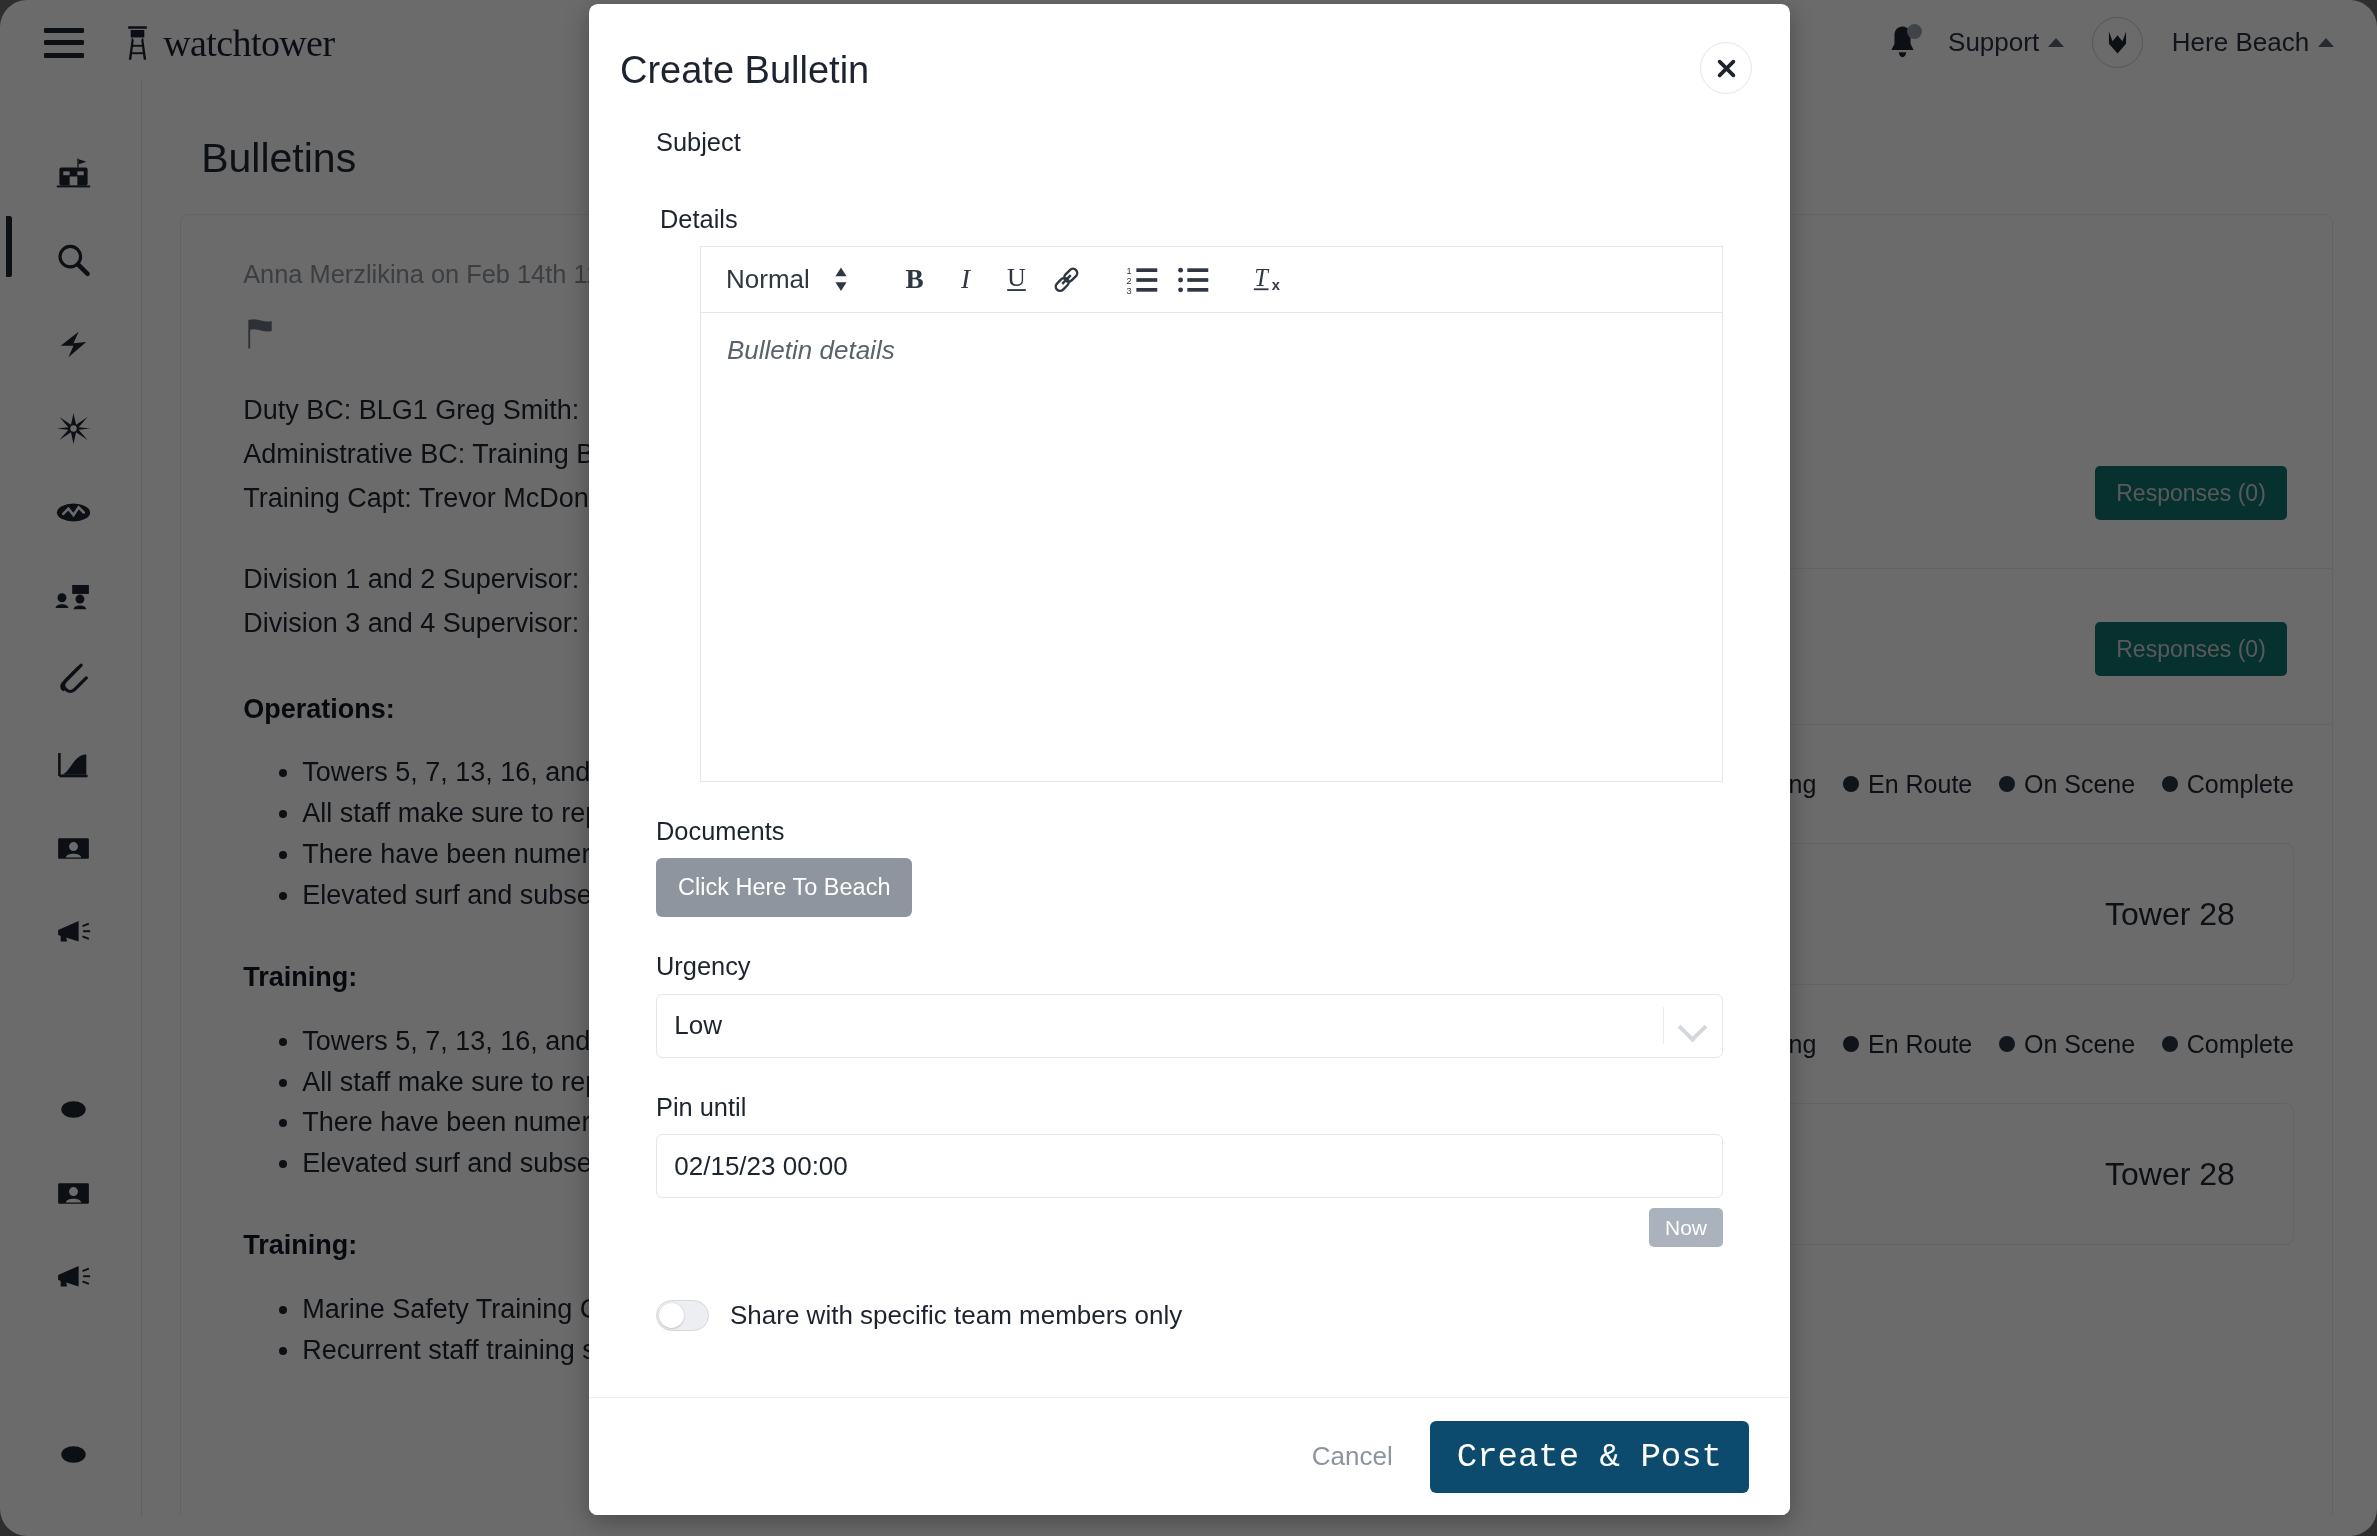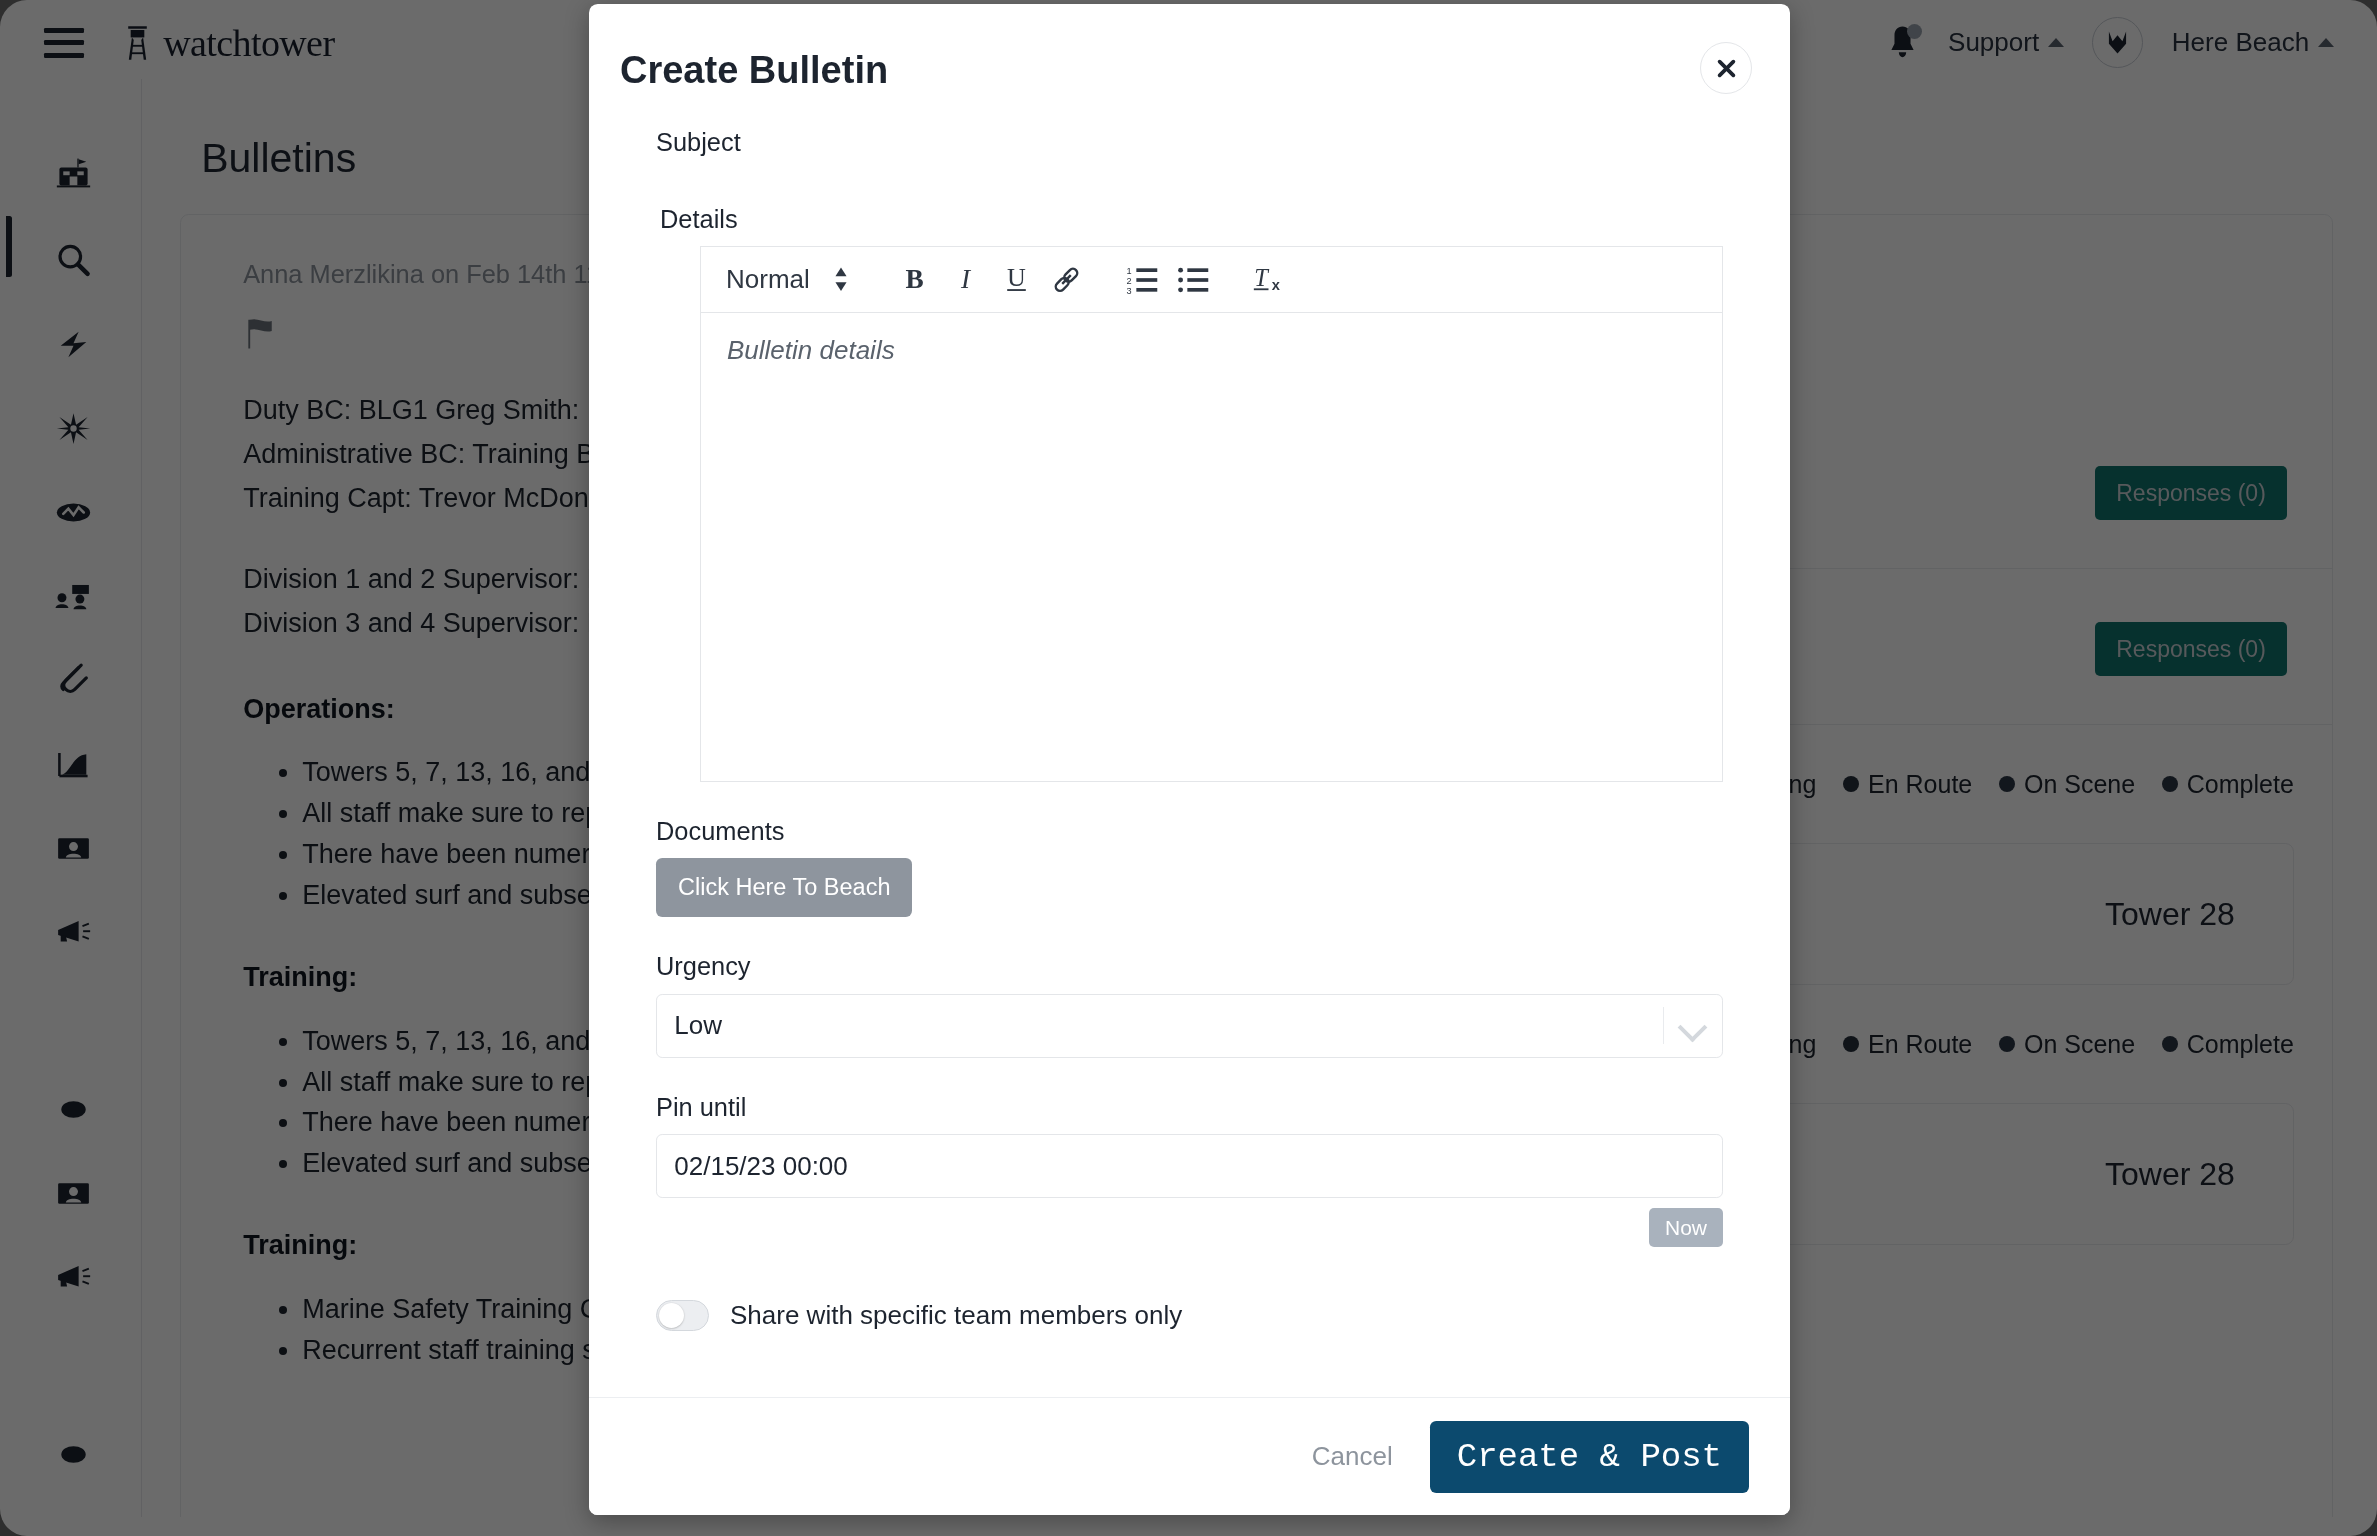--- a/index.html
+++ b/index.html
@@ -140,21 +140,21 @@
     left: 589px; top: 4.3px;
     width: 1201px; height: 1511px;
     background: #ffffff;
     border-radius: 8.7px;
     box-shadow: 0 6.2px 25px rgba(0,0,0,0.3);
     z-index: 100;
     display: flex; flex-direction: column;
   }
   .modal-body { flex: 1; padding: 0 36px; overflow: hidden; }
   .modal-title {
-    font-size: 38px; color: #1d242f; font-weight: 700;
+    font-size: 38px; color: #1d242f; font-weight: 400;
     padding: 45px 0 0 31px;
   }
   .modal-close {
     position: absolute; right: 38px; top: 38px;
     width: 52px; height: 52px; border-radius: 50%;
     border: 1.2px solid #e4e6e9; background: #fff;
     display: flex; align-items: center; justify-content: center;
     cursor: pointer;
   }
   .field-label { font-size: 25.4px; color: #1d242f; margin: 0 0 12.4px 31px; }

